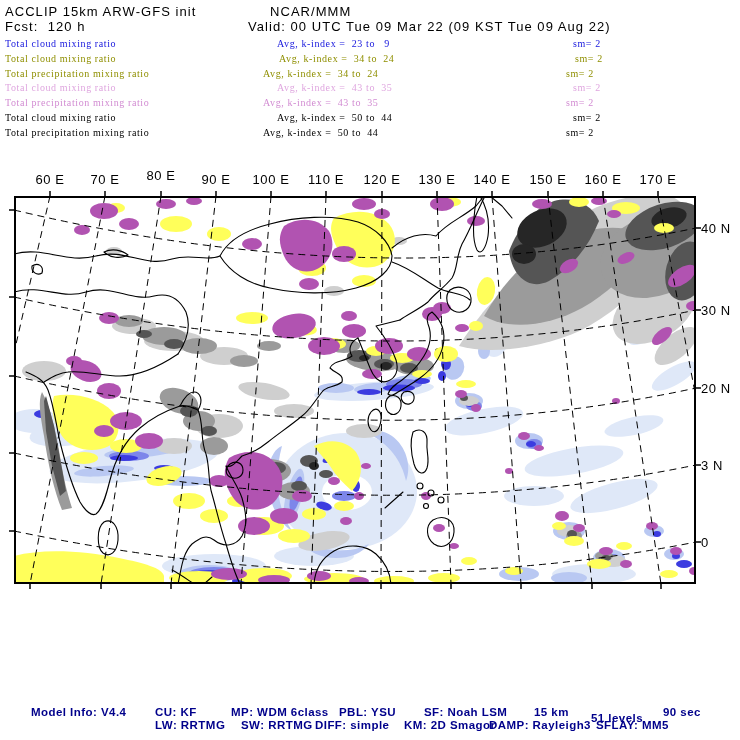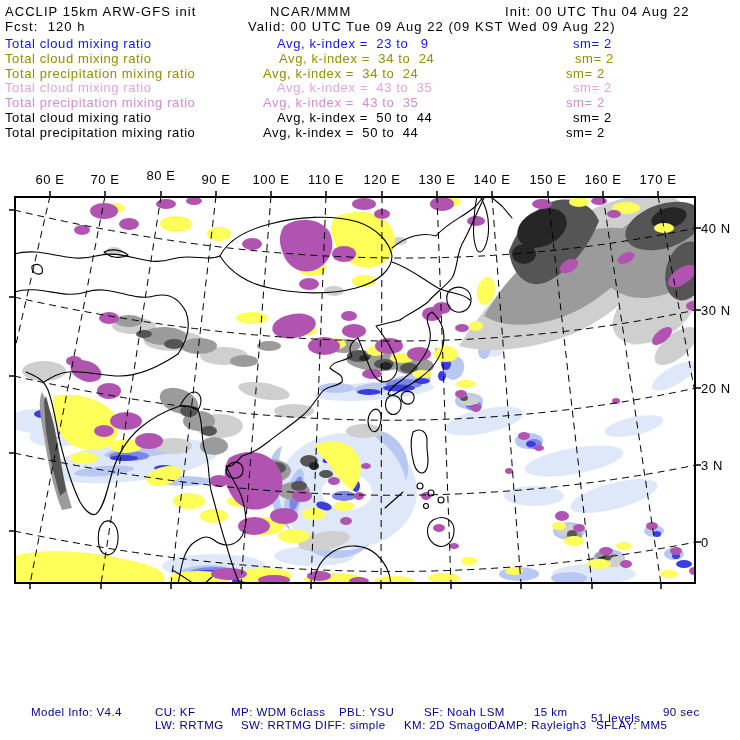--- a/index.html
+++ b/index.html
@@ -1,35 +1,34 @@
 <!DOCTYPE html>
 <html><head>
 <meta charset="utf-8">
 <style>
   html,body{margin:0;padding:0;background:#fff;}
   #page{position:relative;width:740px;height:740px;background:#ffffff;overflow:hidden;
         font-family:"Liberation Sans",sans-serif;color:#000;}
   .hdr{position:absolute;font-size:13px;letter-spacing:1.05px;white-space:pre;line-height:13px;}
-  .leg{position:absolute;font-size:13px;letter-spacing:0.6px;white-space:pre;line-height:13px;}
+  .leg{position:absolute;font-size:10px;letter-spacing:0.6px;white-space:pre;line-height:13px;font-family:Liberation Serif, serif;}
   .axis{position:absolute;font-size:13px;letter-spacing:0.6px;white-space:pre;}
   .lon{transform:translateX(-50%);}
-  .ftr{position:absolute;font-size:11.5px;letter-spacing:0.45px;white-space:pre;}
+  .ftr{position:absolute;font-size:11.5px;letter-spacing:0.45px;white-space:pre;font-weight:bold;}
   #mapsvg{position:absolute;left:14px;top:196px;overflow:visible;}
 </style>
 </head>
 <body>
 
 <div id="page">
 
   <span class="hdr" style="left:5px;top:5px">ACCLIP 15km ARW-GFS init</span>
   <span class="hdr" style="left:270px;top:5px">NCAR/MMM</span>
-  <span class="hdr" style="left:505px;top:5px">Init: 00 UTC Thu 04 Aug 22</span>
 
   <span class="hdr" style="left:5px;top:20px">Fcst:  120 h</span>
-  <span class="hdr" style="left:248px;top:20px">Valid: 00 UTC Tue 09 Aug 22 (09 KST Wed 09 Aug 22)</span>
+  <span class="hdr" style="left:248px;top:20px">Valid: 00 UTC Tue 09 Mar 22 (09 KST Tue 09 Aug 22)</span>
 
   <div style="color: rgb(22, 22, 221);">
     <span class="leg" style="left:5px;top:37px">Total cloud mixing ratio</span>
     <span class="leg" style="left:277px;top:37px">Avg, k-index =  23 to   9</span>
     <span class="leg" style="left:573px;top:37px">sm= 2</span>
   </div>
   <div style="color: rgb(143, 143, 0);">
     <span class="leg" style="left:5px;top:51.8px">Total cloud mixing ratio</span>
     <span class="leg" style="left:279px;top:51.8px">Avg, k-index =  34 to  24</span>
     <span class="leg" style="left:575px;top:51.8px">sm= 2</span>

